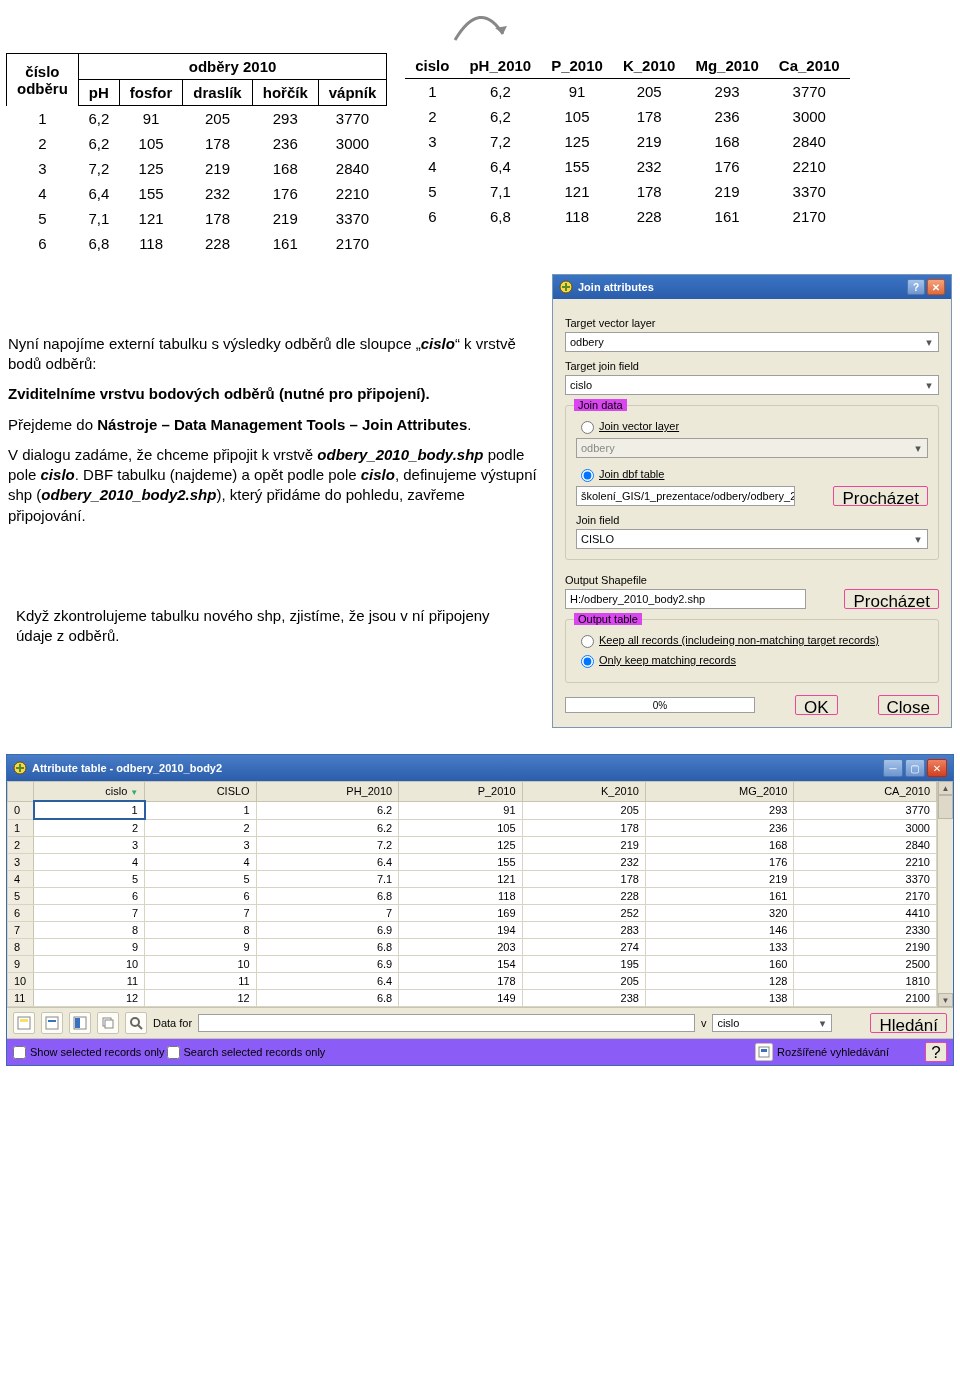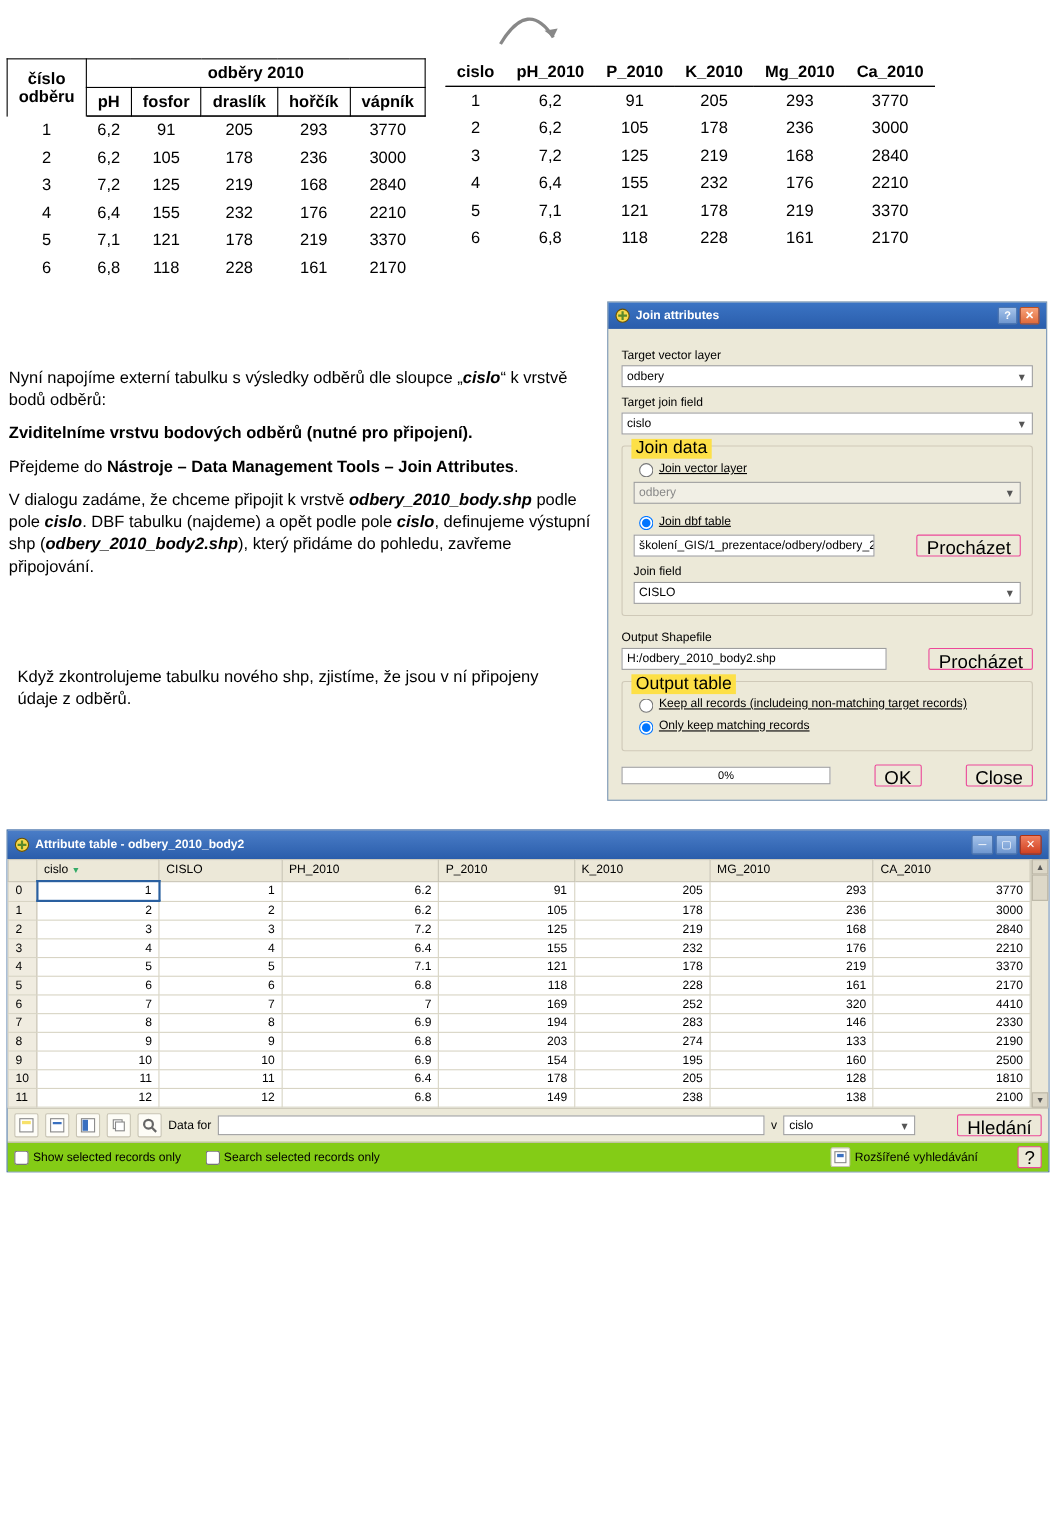--- a/index.html
+++ b/index.html
@@ -74,21 +74,21 @@
   .combo-arrow { width: 10px; text-align: center; color: #555; }
   .group {
     border: 1px solid #cfc9b8;
     border-radius: 3px;
     padding: 8px 10px 10px 10px;
     margin-top: 10px;
     position: relative;
   }
   .group-title {
     position: absolute; top: -7px; left: 8px;
-    background: #fde047; padding: 0 4px; font-size: 16px;
+    background: #d946ef; padding: 0 4px; font-size: 11px;
   }
   .radio-row { display: flex; align-items: center; margin: 4px 0; text-decoration: underline; }
   .radio-row input { margin-right: 5px; }
   .row-flex { display: flex; gap: 6px; align-items: center; }
   .textbox {
     flex: 1; background: #fff; border: 1px solid #9e9e9e;
     padding: 2px 4px; height: 20px; display:flex; align-items:center; overflow:hidden; white-space:nowrap;
   }
   .btn {
     background: #ece9d8;
@@ -120,21 +120,21 @@
     width: 20px; height: 18px; margin-left: 2px;
     background: linear-gradient(#a5c3ea, #6e96cf);
     border: 1px solid #4f76ad; border-radius: 2px;
     color: #fff; display:inline-flex; align-items:center; justify-content:center; font-size:10px;
   }
   .win-btn.close { background: linear-gradient(#f08060, #d04020); border-color:#b03010; }
   .attr-grid-wrap { display:flex; background:#fff; }
   .attr-grid { flex:1; border-collapse: collapse; background:#fff; }
   .attr-grid th {
     background: #ece8d8; border: 1px solid #c8c4b4;
-    padding: 3px 6px; font-weight: normal; text-align:left;
+    padding: 3px 6px; font-weight: normal; text-align:right;
   }
   .attr-grid td {
     border: 1px solid #d8d4c4; padding: 2px 6px;
     text-align: right;
   }
   .attr-grid td.rowhdr {
     background: #f0ece0; text-align: left; width: 26px; border-right:1px solid #c8c4b4;
   }
   .attr-grid tr.sel td.first-data { border: 2px solid #2a60a0; }
   .attr-scroll { width: 16px; background:#ece8d8; border-left:1px solid #c8c4b4; display:flex; flex-direction:column; }
@@ -146,22 +146,22 @@
     border-top:1px solid #c8c4b4; background:#ece9d8;
   }
   .tbicon {
     width: 22px; height: 22px; background:#fdfcf6; border:1px solid #c8c4b4;
     border-radius:2px; display:inline-flex; align-items:center; justify-content:center;
     font-size:12px;
   }
   .lookfor { flex:1; display:flex; align-items:center; gap:6px; }
   .lookfor .tbox { flex:1; background:#fff; border:1px solid #9e9e9e; height:18px; padding:1px 4px; }
   .attr-statusbar {
-    display:flex; align-items:center; padding:3px 6px; gap:22px;
-    border-top:1px solid #c8c4b4; background:#84cc16;
+    display:flex; align-items:center; padding:3px 6px; gap:2px;
+    border-top:1px solid #c8c4b4; background:#8b5cf6;
   }
   .chk { display:inline-flex; align-items:center; gap:4px; }
   .chk input { margin:0; }
   .status-right { margin-left:auto; display:flex; align-items:center; gap:4px; }
   .sort-arrow { font-size:8px; color:#3a6; margin-left:3px; }
 </style>
 </head>
 <body>
 
 <div class="page">

